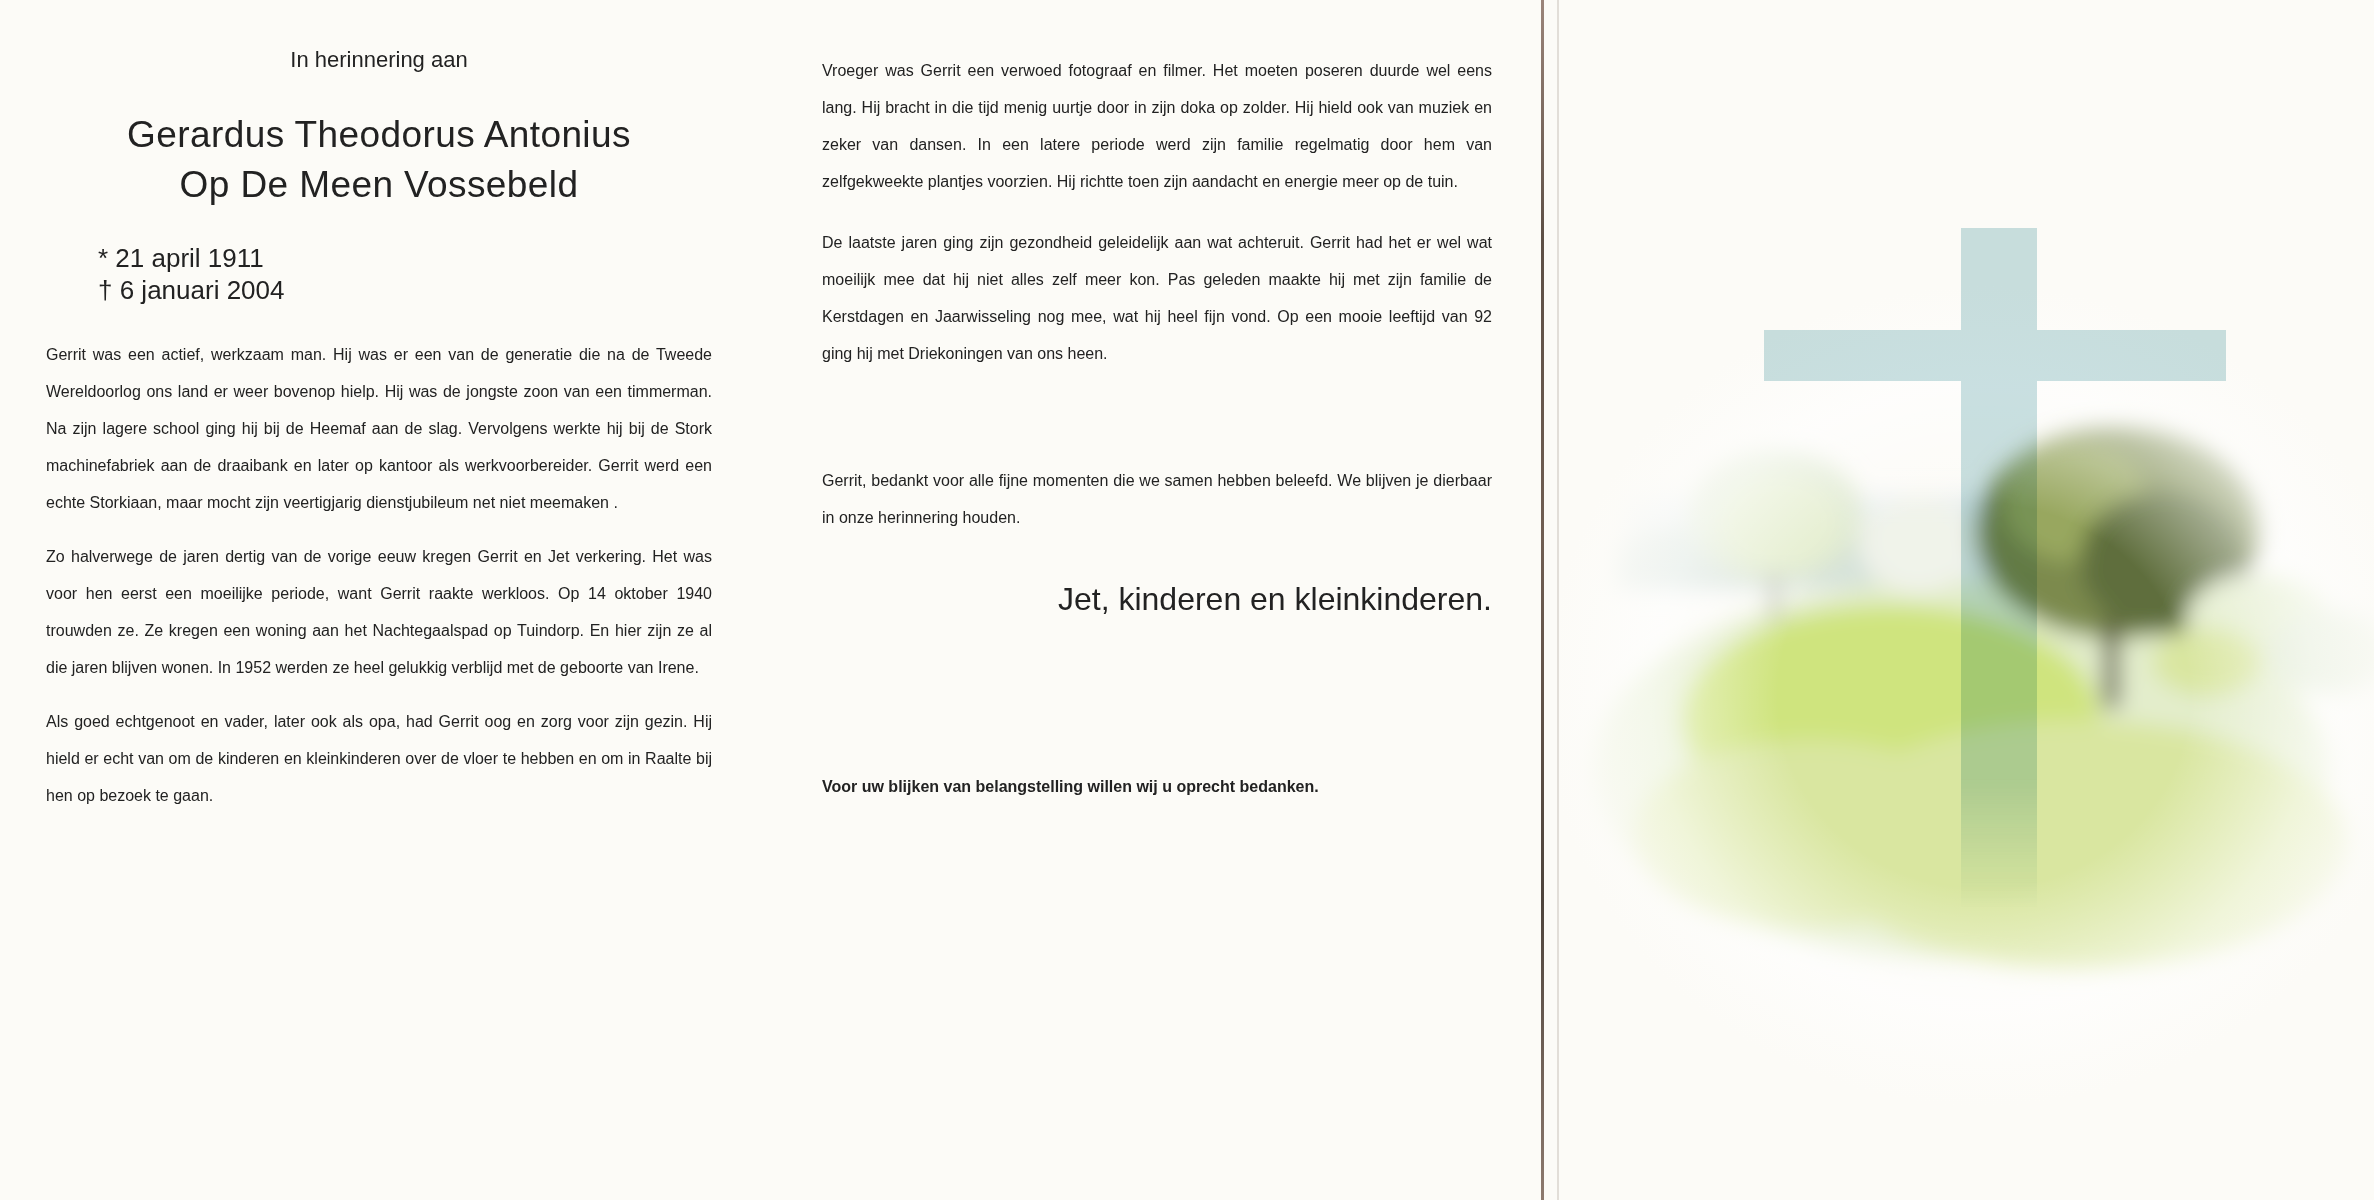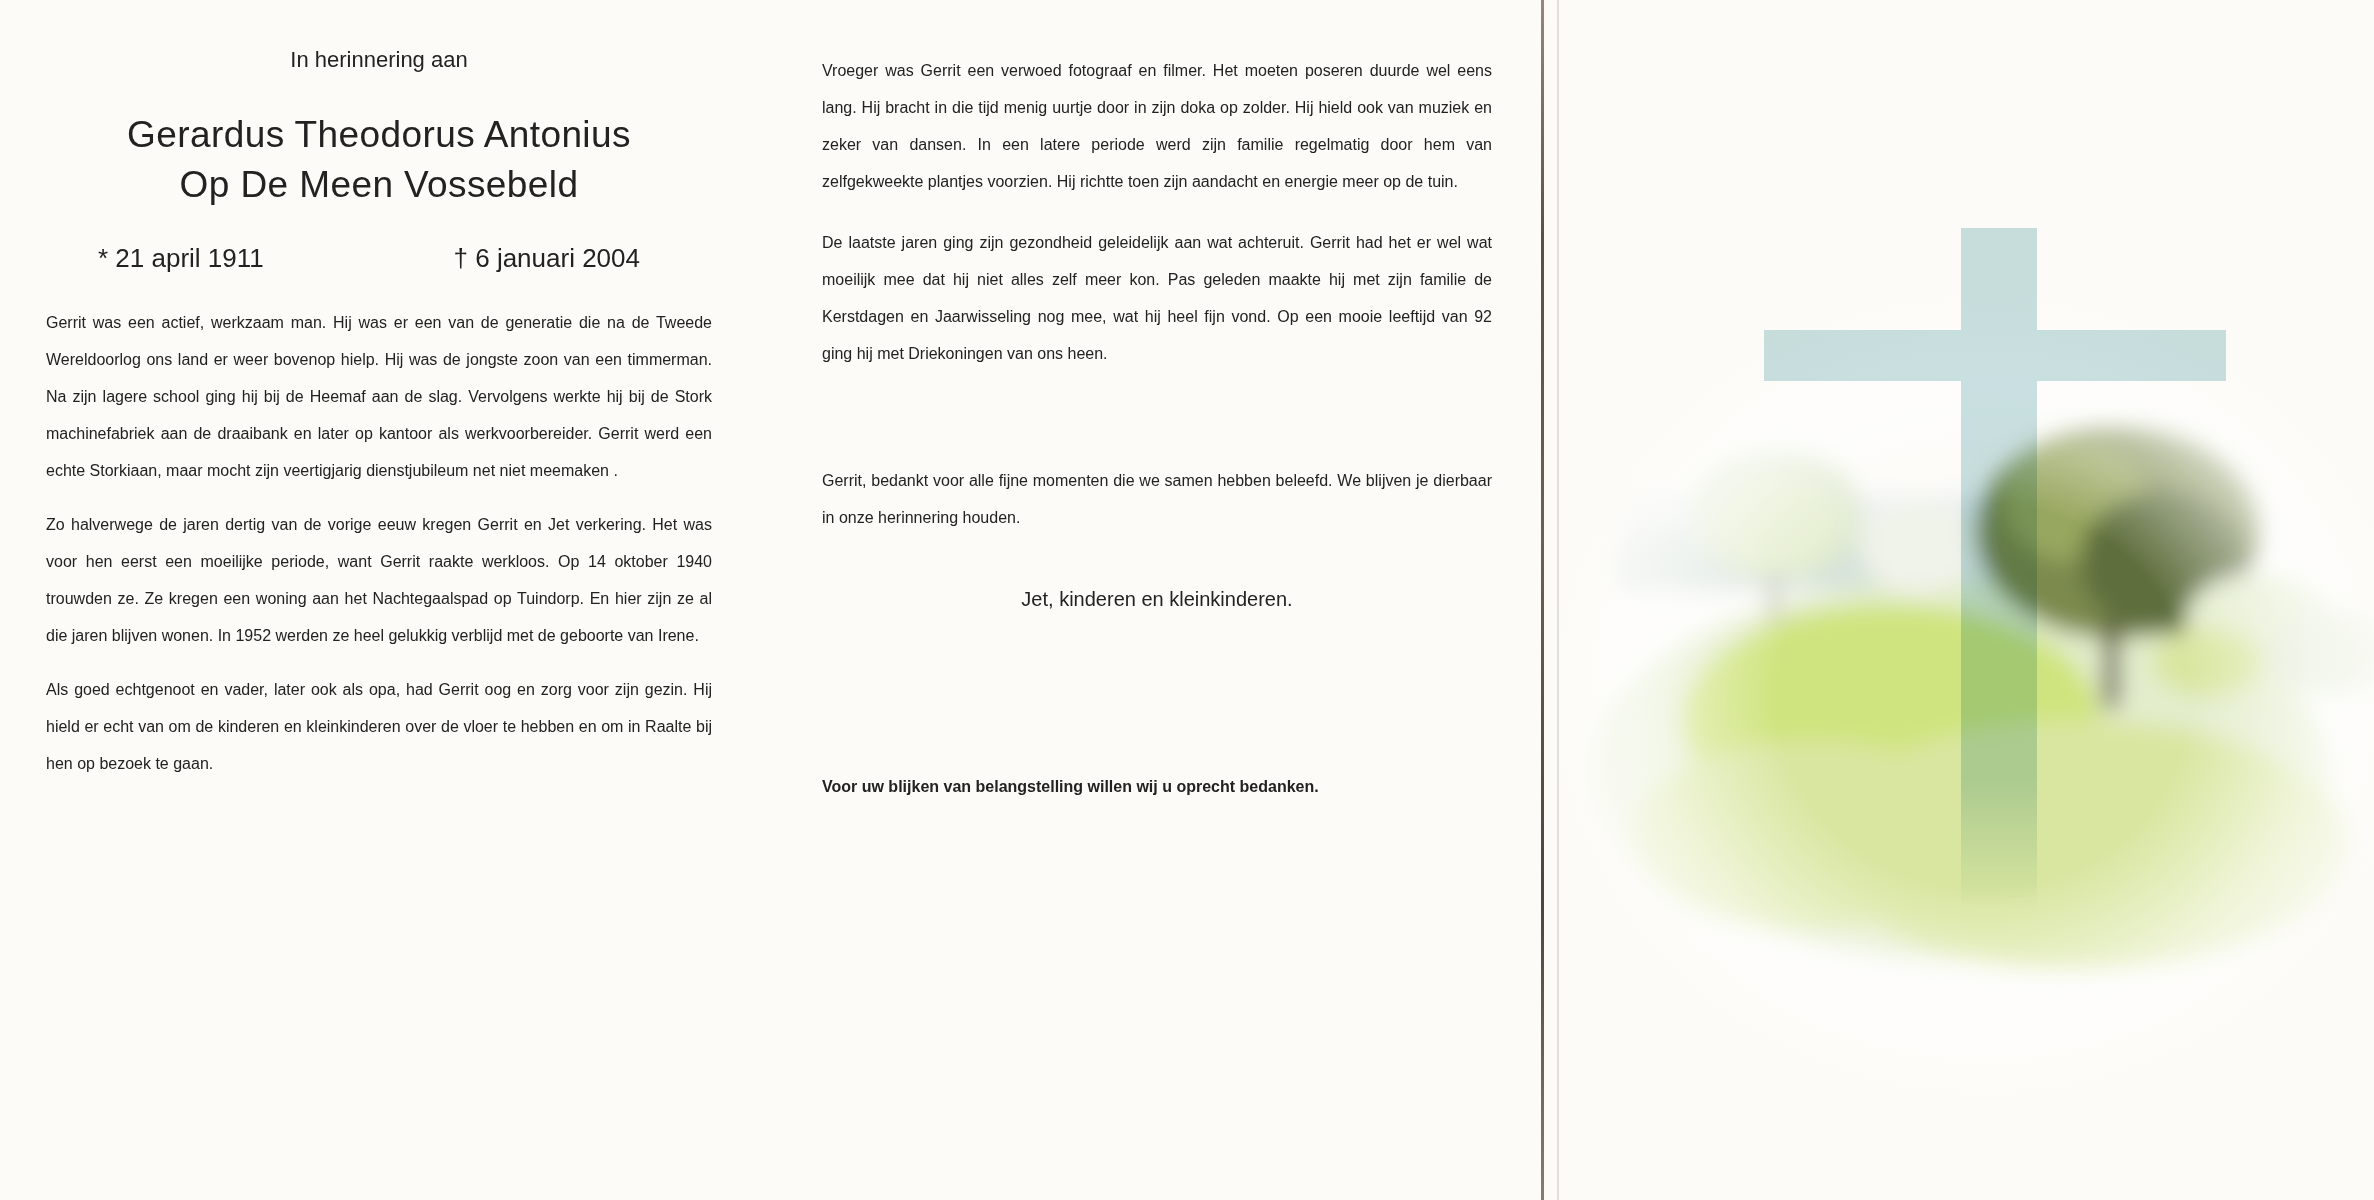--- a/index.html
+++ b/index.html
@@ -14,29 +14,29 @@
   
   .col { position:absolute; }
   .col1 { left:46px;  top:44px; width:666px; }
   .col2 { left:822px; top:52px; width:670px; }
 
   .intro { font-size:22px; line-height:32px; text-align:center; }
 
   .name  { margin-top:34px; font-size:37px; line-height:50px; text-align:center; letter-spacing:.4px; font-weight:400; }
 
   .dates { margin-top:32px; display:flex; justify-content:space-between;
-           padding:0 72px 0 52px; font-size:26px; line-height:32px; }
+           padding:0 72px 0 52px; font-size:26px; line-height:32px;flex-direction:column; }
 
   .body-p { font-size:16px; line-height:37px; text-align:justify; }
   .col1 .body-p { margin-top:30px; }
   .col1 .body-p + .body-p { margin-top:17px; }
   .col2 .body-p { margin-top:24px; }
   .col2 .body-p.first { margin-top:0; }
   .col2 .tribute { margin-top:90px; }
-  .signature { margin-top:45px; font-size:20px; line-height:37px; text-align:center; }
+  .signature { margin-top:45px; font-size:32px; line-height:37px; text-align:right; }
   .col2 .thanks { margin-top:150px;font-weight:bold; }
 
   
   .fold { position:absolute; top:0; height:1200px; }
   .fold-dark  { left:1541px; width:3px;
     background:linear-gradient(to bottom,#9b857a,#5d4f45 20%,#705e52 45%,#4e443c 75%,#8d7a6e); }
   .fold-light { left:1557px; width:2px; background:#e2ded8; }
 
   
   .photo-panel { position:absolute; left:1560px; top:0; width:814px; height:1200px; overflow:hidden; }

